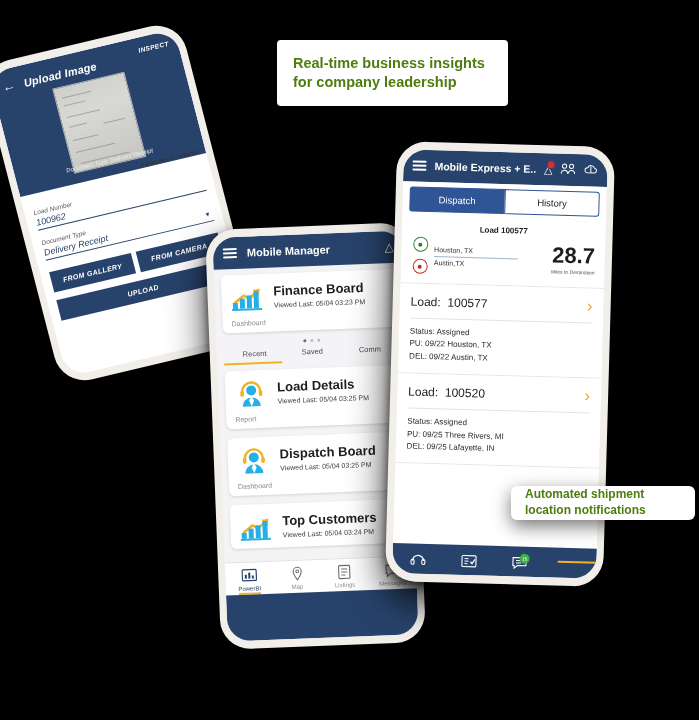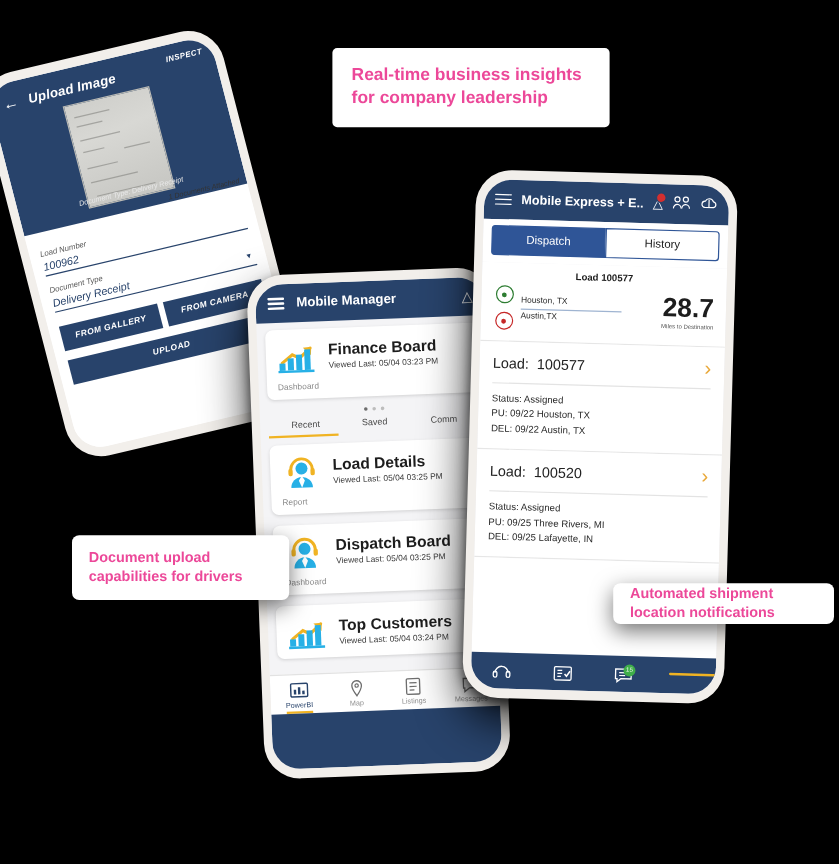--- a/index.html
+++ b/index.html
@@ -174,21 +174,21 @@
   .me-dot{
     position:absolute;top:-2px;right:16px;width:10px;height:10px;border-radius:50%;
     background:#3fae49;color:#fff;font-size:5px;line-height:10px;text-align:center;
   }
   .me-homebar{position:absolute;left:12px;bottom:3px;width:58px;height:2.5px;background:#f0b323;border-radius:2px;}
 
   
   .callout{
     position:absolute;background:#ffffff;border-radius:4px;
     box-shadow:0 6px 18px rgba(0,0,0,.55);
-    color:#ec4899;font-weight:700;line-height:1.32;
+    color:#4d7c0f;font-weight:700;line-height:1.32;
   }
   #callout-insights{left:277px;top:40px;width:199px;padding:14px 16px;font-size:14.5px;}
   #callout-upload{left:60px;top:446px;width:153px;padding:11px 14px;font-size:12px;border-radius:6px;}
   #callout-notify{left:511px;top:486px;width:156px;padding:1px 14px;font-size:12px;border-radius:6px;}
 
   
   .barico{position:absolute;left:1px;bottom:2px;width:32px;height:22px;}
   .barico b{position:absolute;bottom:2px;width:5px;background:#27b0e6;display:block;}
   .barico .u{position:absolute;left:0;bottom:0;width:30px;height:1.6px;background:#27b0e6;}
   .barico .arw{position:absolute;left:2px;top:0;width:28px;height:16px;}
@@ -504,16 +504,15 @@
             </svg>
           <span class="me-dot">15</span>
         </div>
         <div class="me-homebar"></div>
       </div>
 
     </div>
   </div>
 
   <div class="callout" id="callout-insights">Real-time business insights for company leadership</div>
-  <div class="callout" id="callout-upload">Document upload capabilities for drivers</div>
   <div class="callout" id="callout-notify">Automated shipment location notifications</div>
 
 </div>
 
 </body></html>

